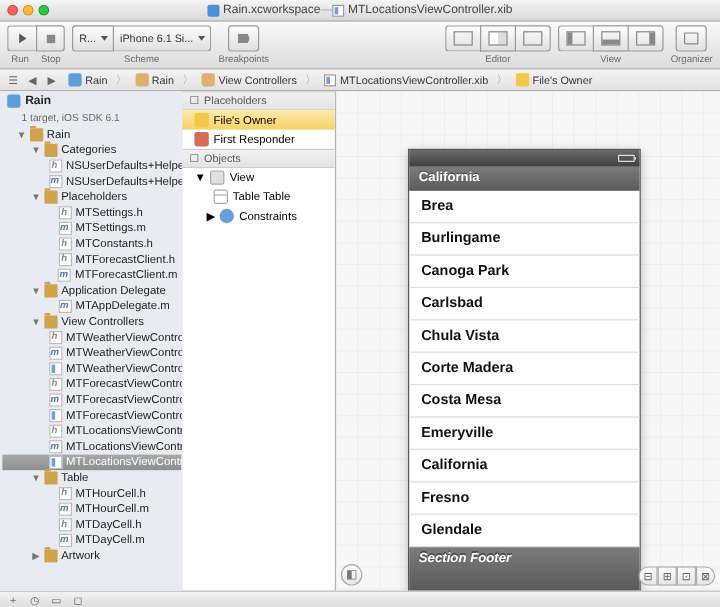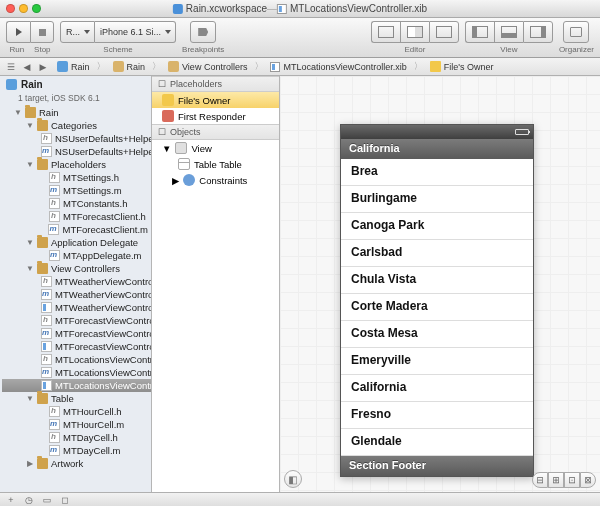--- a/index.html
+++ b/index.html
@@ -67,21 +67,21 @@
   .ol-item.selo { background:linear-gradient(#fde9a7,#f7d26a); }
   .ol-ico { width:12px; height:12px; display:inline-block; border-radius:2px; flex-shrink:0;}
   .oi-cube{background:#f2c84b;} .oi-red{background:#d96a5b;} .oi-view{background:#e0e0e0;border:1px solid #aaa;} .oi-table{background:#fff;border:1px solid #aaa;position:relative;} .oi-table::after{content:"";position:absolute;left:0;right:0;top:3px;border-top:1px solid #aaa;} .oi-con{background:#6a9ed9;border-radius:50%;}
   
   .canvas { flex:1; background:#f7f7f7; background-image: linear-gradient(#eee 1px, transparent 1px), linear-gradient(90deg, #eee 1px, transparent 1px); background-size: 18px 18px; position:relative; overflow:hidden; }
   .device { position:absolute; left:60px; top:48px; width:194px; background:#fff; border:1px solid #555; box-shadow:0 2px 8px rgba(0,0,0,.25); }
   .dev-status { height:14px; background:linear-gradient(#6a6a6a,#3f3f3f); display:flex; align-items:center; justify-content:flex-end; padding:0 4px; }
   .batt{width:14px;height:6px;border:1px solid #ddd;border-radius:1px;position:relative;} .batt::after{content:"";position:absolute;right:-2px;top:1px;width:1px;height:2px;background:#ddd;}
   .dev-header { height:20px; background:linear-gradient(#7b7b7b,#5a5a5a); color:#fff; font-weight:bold; font-size:11px; padding:3px 8px; text-shadow:0 -1px 0 rgba(0,0,0,.4); }
   .dev-row { height:27px; border-bottom:1px solid #ddd; padding:5px 10px; font-size:12px; font-weight:bold; color:#111; }
-  .dev-footer { height:20px; background:linear-gradient(#7b7b7b,#5a5a5a); color:#fff; font-weight:bold; font-size:11px; padding:3px 8px; text-shadow:0 -1px 0 rgba(0,0,0,.4); }
+  .dev-footer { height:36px; background:linear-gradient(#7b7b7b,#5a5a5a); color:#fff; font-weight:bold; font-size:11px; padding:3px 8px; text-shadow:0 -1px 0 rgba(0,0,0,.4);font-style:italic; }
   .canvas-ctrl { position:absolute; left:4px; bottom:4px; width:18px; height:18px; border:1px solid #aaa; border-radius:9px; background:linear-gradient(#fdfdfd,#e5e5e5); display:flex; align-items:center; justify-content:center; color:#777; font-size:10px; }
   .canvas-ctrl-r { position:absolute; right:4px; bottom:4px; display:flex; gap:0; }
   .canvas-ctrl-r span{width:16px;height:16px;border:1px solid #aaa;background:linear-gradient(#fdfdfd,#e5e5e5);display:flex;align-items:center;justify-content:center;font-size:9px;color:#666;}
   .canvas-ctrl-r span:first-child{border-radius:8px 0 0 8px;} .canvas-ctrl-r span:last-child{border-radius:0 8px 8px 0;}
   
   .footer { height:14px; background:linear-gradient(#f2f2f2,#dedede); border-top:1px solid #b0b0b0; display:flex; align-items:center; padding:0 4px; gap:4px; }
   .fbtn { width:14px; height:11px; font-size:9px; color:#666; display:flex; align-items:center; justify-content:center; }
 </style>
 </head>
 <body>

